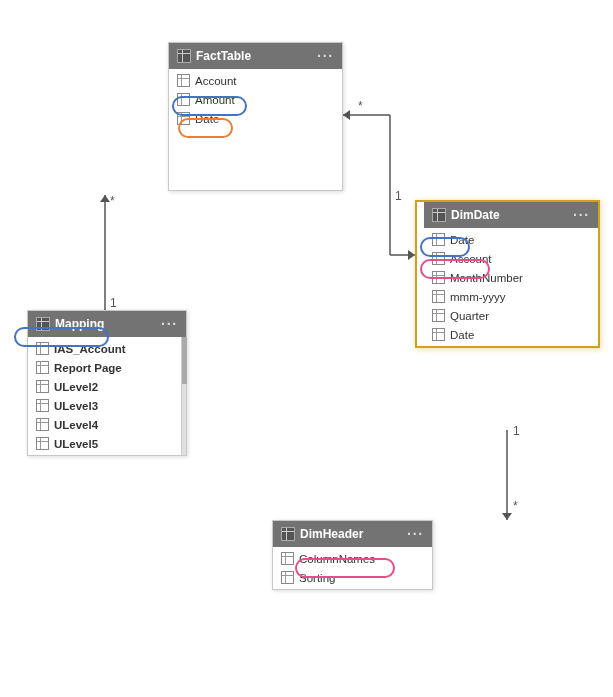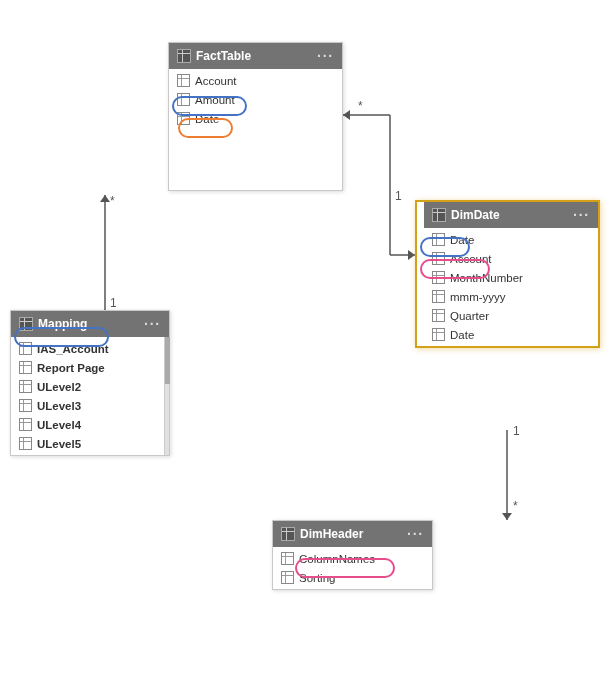--- a/index.html
+++ b/index.html
@@ -286,21 +286,21 @@
         <span class="field-icon"></span>
         <span class="field-label">Date</span>
       </div>
     </div>
   </div>
 
   <div class="circle-blue" style="left:420px; top:237px; width:50px; height:20px; border-radius:10px;"></div>
 
   <div class="circle-pink" style="left:420px; top:259px; width:70px; height:20px; border-radius:10px;"></div>
 
-  <div class="table-card" style="left:10px; top:310px; width:136px;">
+  <div class="table-card" style="left:27px; top:310px; width:136px;">
     <div class="table-header">
       <div class="table-header-left">
         <span class="table-icon"></span>
         <span>Mapping</span>
       </div>
       <span class="dots-menu">···</span>
     </div>
     <div class="table-body" style="position:relative;font-weight:bold;">
       <div class="field-row">
         <span class="field-icon"></span>

